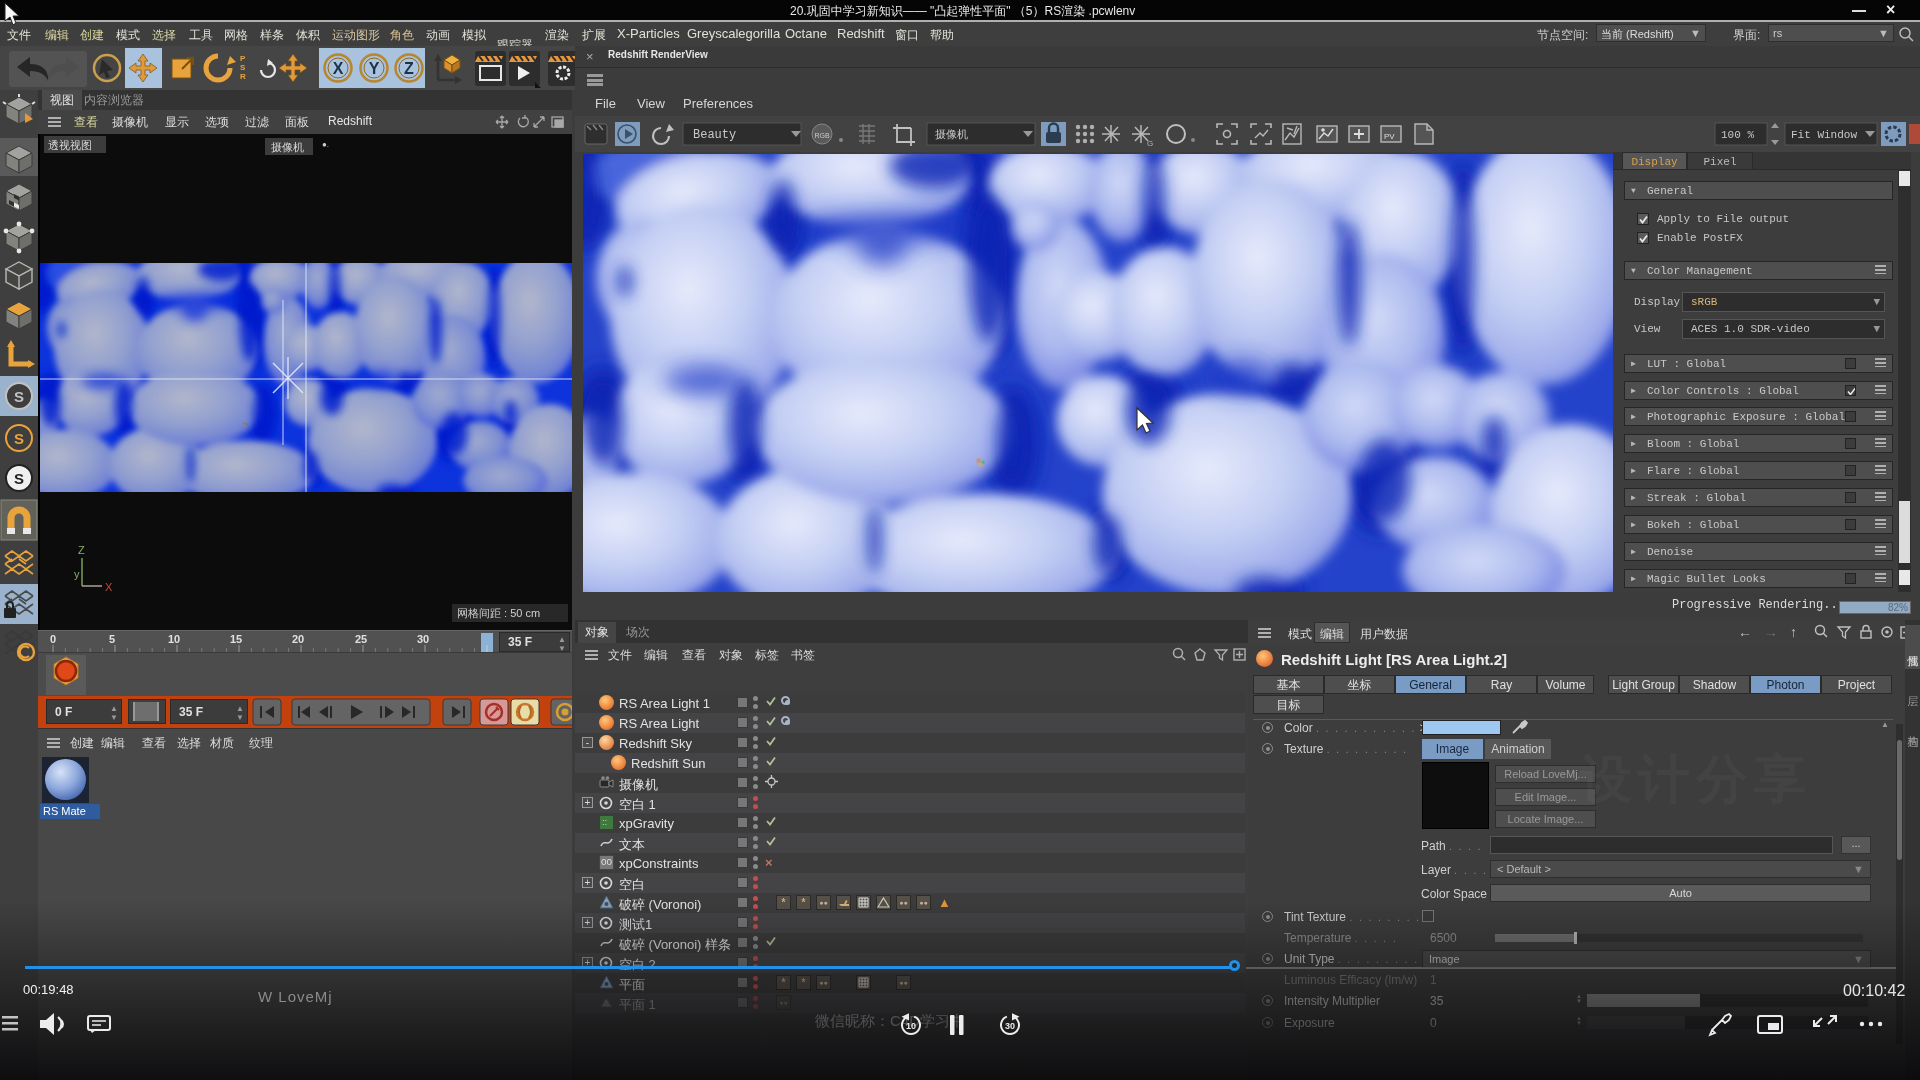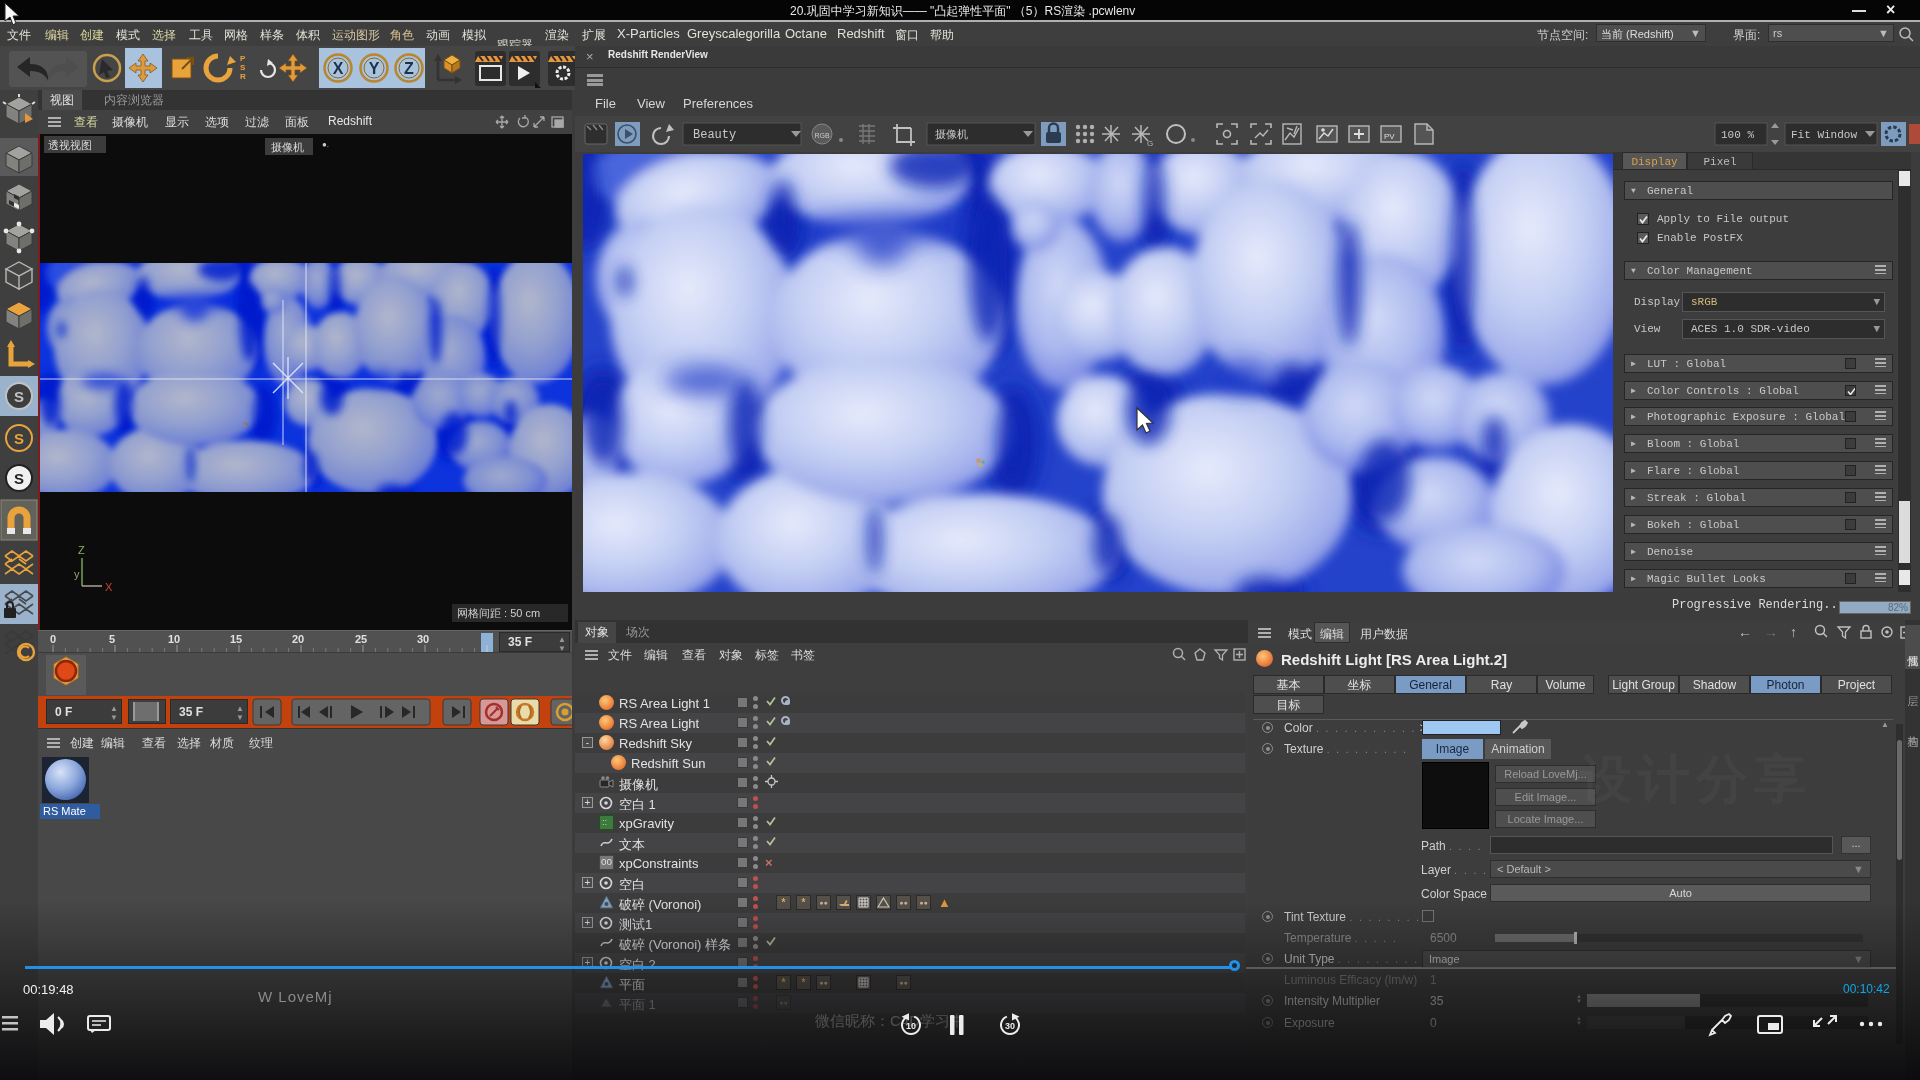--- a/index.html
+++ b/index.html
@@ -322,24 +322,24 @@
 <ellipse cx="120" cy="228" rx="40" ry="14"></ellipse>
 </g>
 <g opacity="0.85">
             <rect x="394" y="306" width="4" height="4" fill="#d89048"></rect>
             <rect x="399" y="308" width="3" height="3" fill="#58b070"></rect>
             <rect x="396" y="311" width="4" height="3" fill="#c8b058"></rect>
           </g>
 </g>
 </defs>
     </svg>
-<div class="a" id="vp" style="left:38px;top:90px;width:534px;height:540px;background:#7f1d1d">
+<div class="a" id="vp" style="left:38px;top:90px;width:534px;height:540px;background:#000000">
 <div class="a" style="left:0;top:0;width:534px;height:20px;background:#333"></div>
 <div class="a" style="left:4px;top:0;width:40px;height:20px;background:#4a4a4a;color:#e0e0e0;font-size:12px;text-align:center;line-height:20px">视图</div>
-<div class="a" style="left:46px;top:0;width:80px;height:16px;color:#9a9a9a;font-size:12px;text-align:right;line-height:20px">内容浏览器</div>
+<div class="a" style="left:46px;top:0;width:80px;height:16px;color:#9a9a9a;font-size:12px;text-align:left;line-height:20px">内容浏览器</div>
 <div class="a" style="left:0;top:20px;width:534px;height:24px;background:#414141;font-size:12px;color:#dcdcdc">
 <span class="a" style="left:10px;top:6px"><span class="bars"></span></span>
 <span class="a" style="left:36px;top:4px;color:#d8d8a0">查看</span>
 <span class="a" style="left:74px;top:4px">摄像机</span>
 <span class="a" style="left:127px;top:4px">显示</span>
 <span class="a" style="left:167px;top:4px">选项</span>
 <span class="a" style="left:207px;top:4px">过滤</span>
 <span class="a" style="left:247px;top:4px">面板</span>
 <span class="a" style="left:290px;top:4px;color:#e6e6e6">Redshift</span>
 <svg class="a" style="left:456px;top:4px" width="76" height="16" stroke="#a8a8a8" fill="none" stroke-width="1.3">
@@ -882,21 +882,21 @@
 <div class="a" style="left:0;top:55px;width:15px;height:24px;writing-mode:vertical-rl;font-size:11px;text-align:center;color:#999">层</div>
 <div class="a" style="left:0;top:85px;width:15px;height:44px;writing-mode:vertical-rl;font-size:11px;text-align:center;color:#999">构造</div>
 </div>
 
 <div class="a" id="overlay" style="left:0;top:900px;width:1920px;height:180px;background:linear-gradient(rgba(0,0,0,0),rgba(10,10,12,.5) 55%,rgba(5,5,7,.85));pointer-events:none"></div>
 <div class="a" style="left:1580px;top:745px;width:340px;font-size:52px;color:rgba(255,255,255,0.035);font-weight:bold;letter-spacing:6px">设计分享</div>
 <div class="a" style="left:25px;top:966px;width:1205px;height:3px;background:#2090e8"></div>
 <div class="a" style="left:1246px;top:967px;width:650px;height:2px;background:rgba(255,255,255,0.22)"></div>
 <div class="a" style="left:1229px;top:960px;width:11px;height:11px;border-radius:50%;border:3px solid #2090e8;background:#1a2a38"></div>
 <div class="a" style="left:23px;top:982px;color:#f0f0f0;font-size:13px">00:19:48</div>
-<div class="a" style="left:1843px;top:982px;color:#0ea5e9;font-size:12px">00:10:42</div>
+<div class="a" style="left:1843px;top:982px;color:#e5e5e5;font-size:16px">00:10:42</div>
 <div class="a" style="left:258px;top:988px;color:#8a8a8a;font-size:15px;letter-spacing:1px">W LoveMj</div>
 <div class="a" style="left:815px;top:1012px;color:rgba(255,255,255,0.22);font-size:15px">微信昵称：C4D学习中</div>
 <svg class="a" style="left:0;top:1008px" width="1920" height="40">
 <g fill="#ececec">
 <path d="M2 8 h16 v2.5 h-16 Z M2 14 h16 v2.5 h-16 Z M2 20 h16 v2.5 h-16 Z" opacity=".8"></path>
 <path d="M40 12 h6 l8 -7 v22 l-8 -7 h-6 Z"></path>
 <path d="M58 9 a9 9 0 0 1 0 14 M61 12 a5 5 0 0 1 0 8" stroke="#ececec" stroke-width="2" fill="none"></path>
 <rect x="88" y="8" width="22" height="14" rx="2" fill="none" stroke="#ececec" stroke-width="2"></rect>
         <path d="M92 25 l4 -3 h-6 Z"></path>
         <path d="M92 13 h14 M92 17 h9" stroke="#ececec" stroke-width="1.5"></path>

